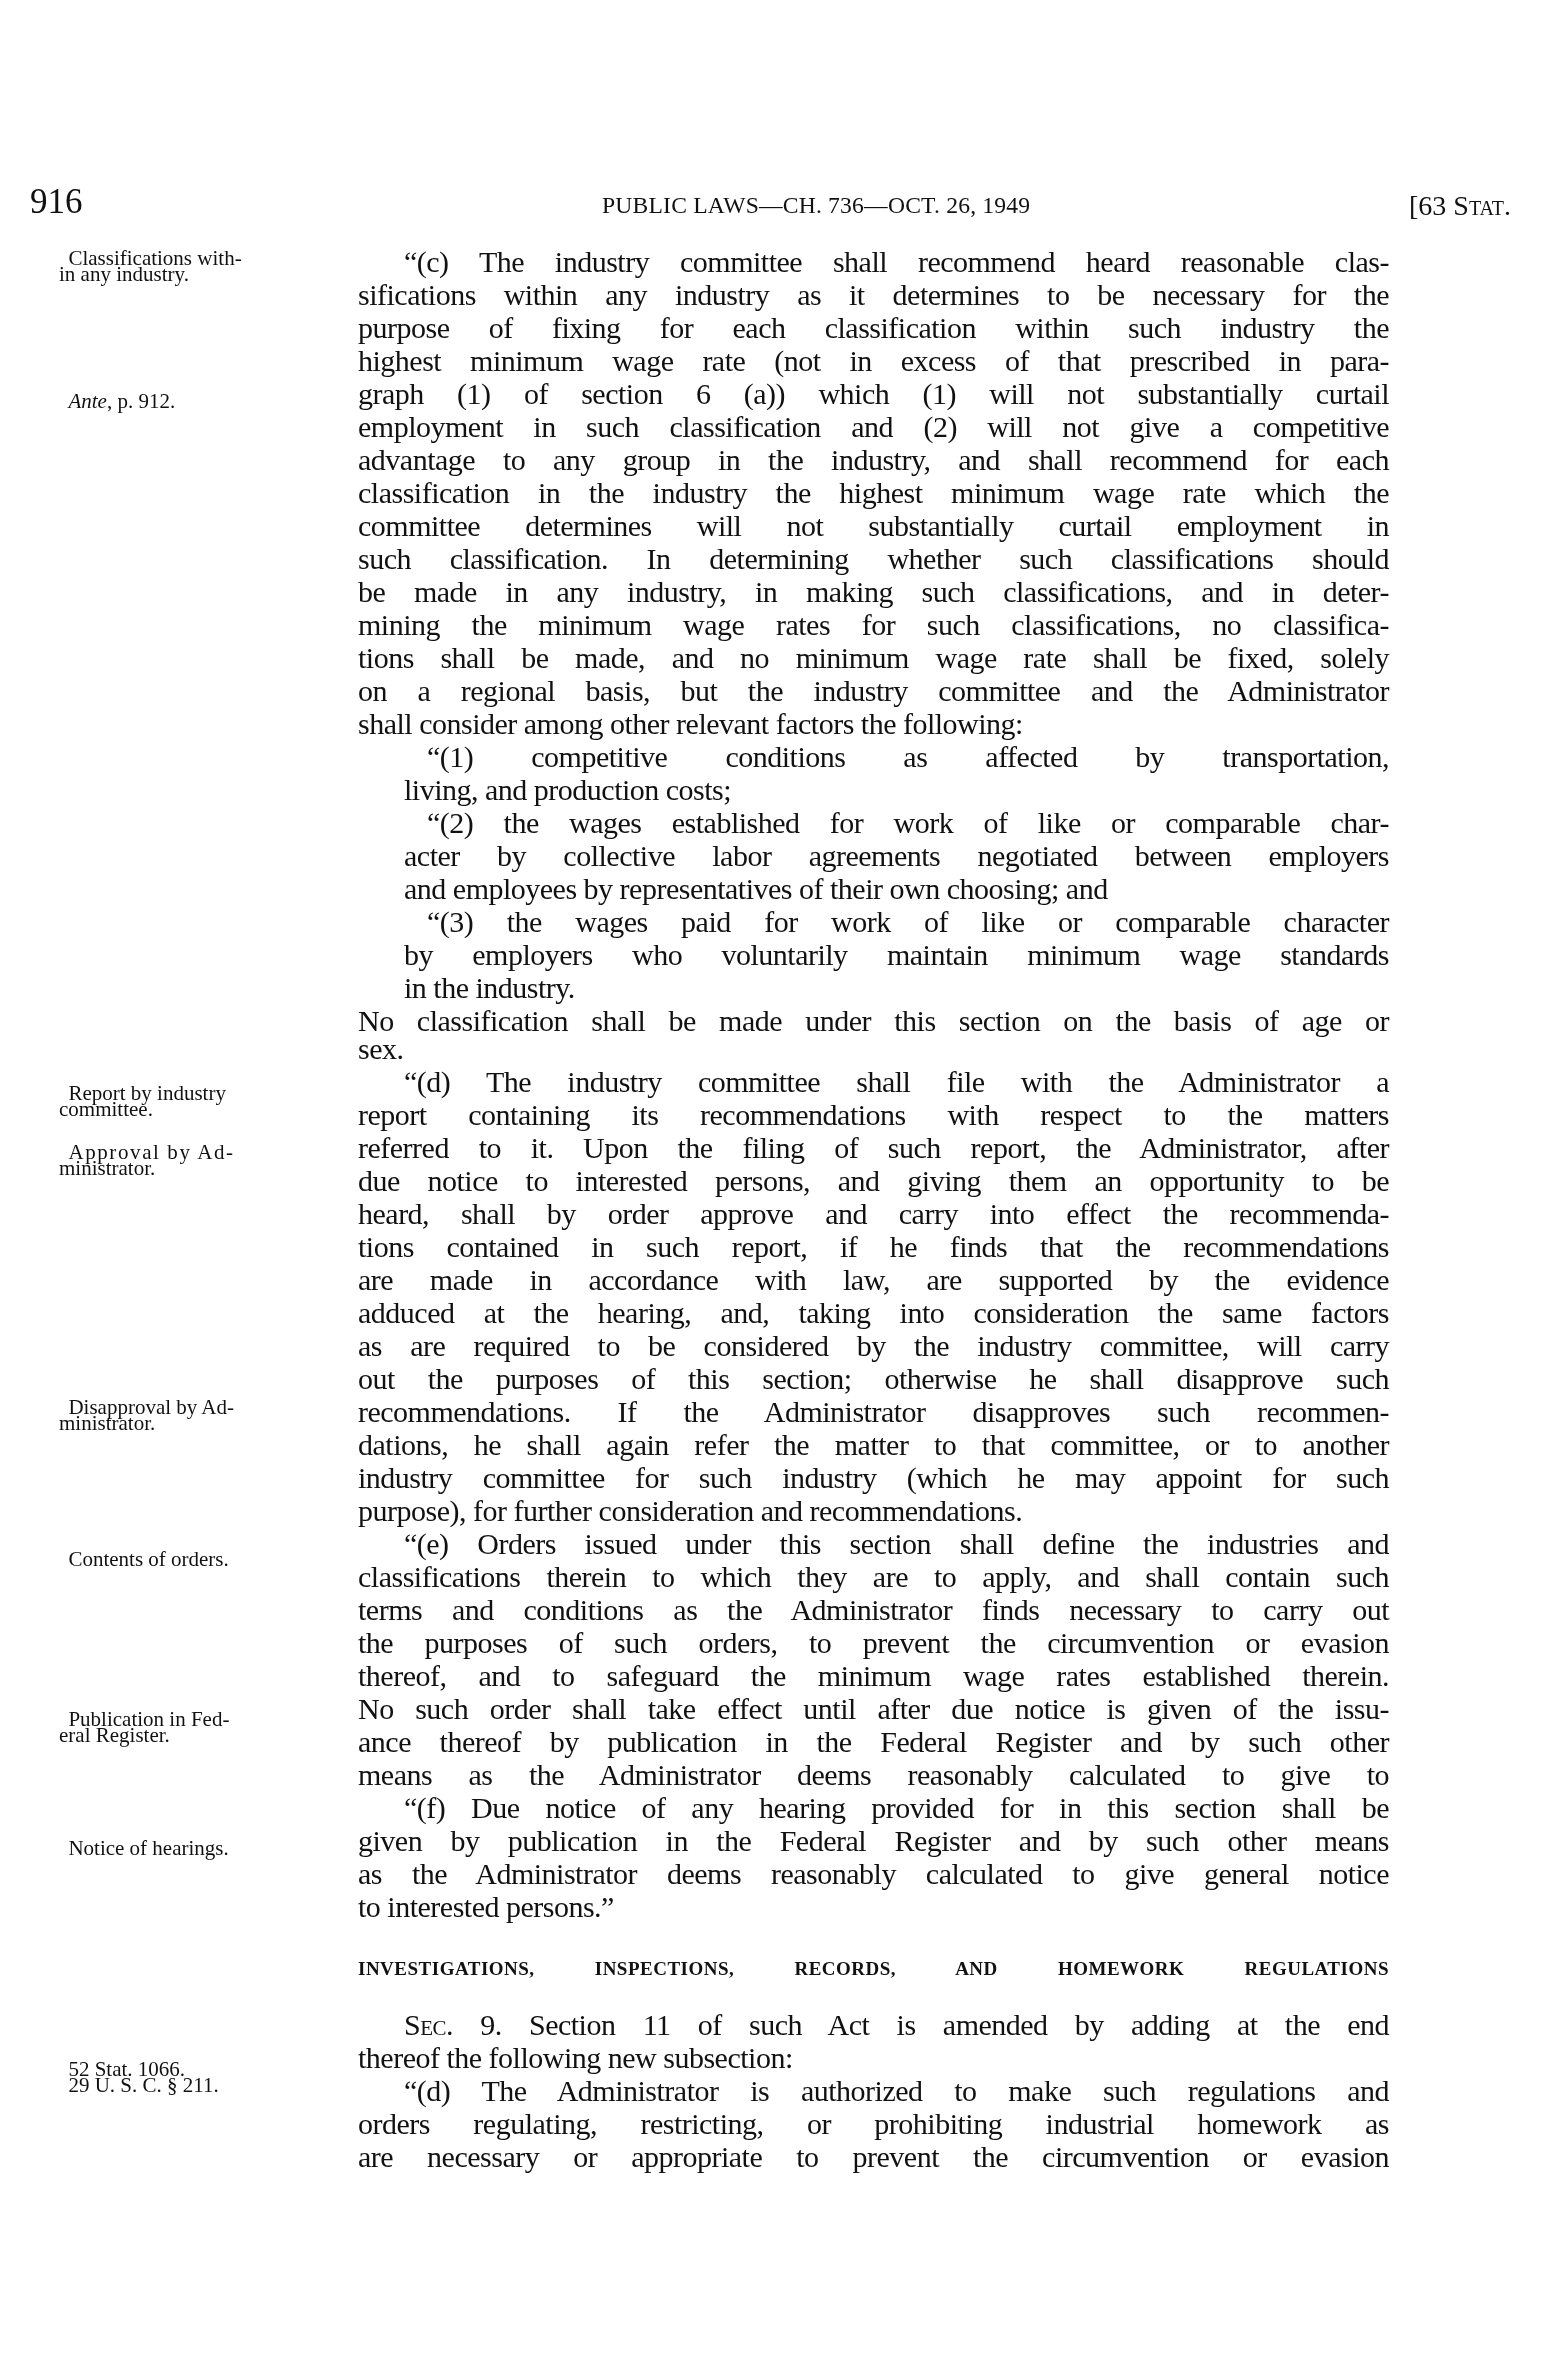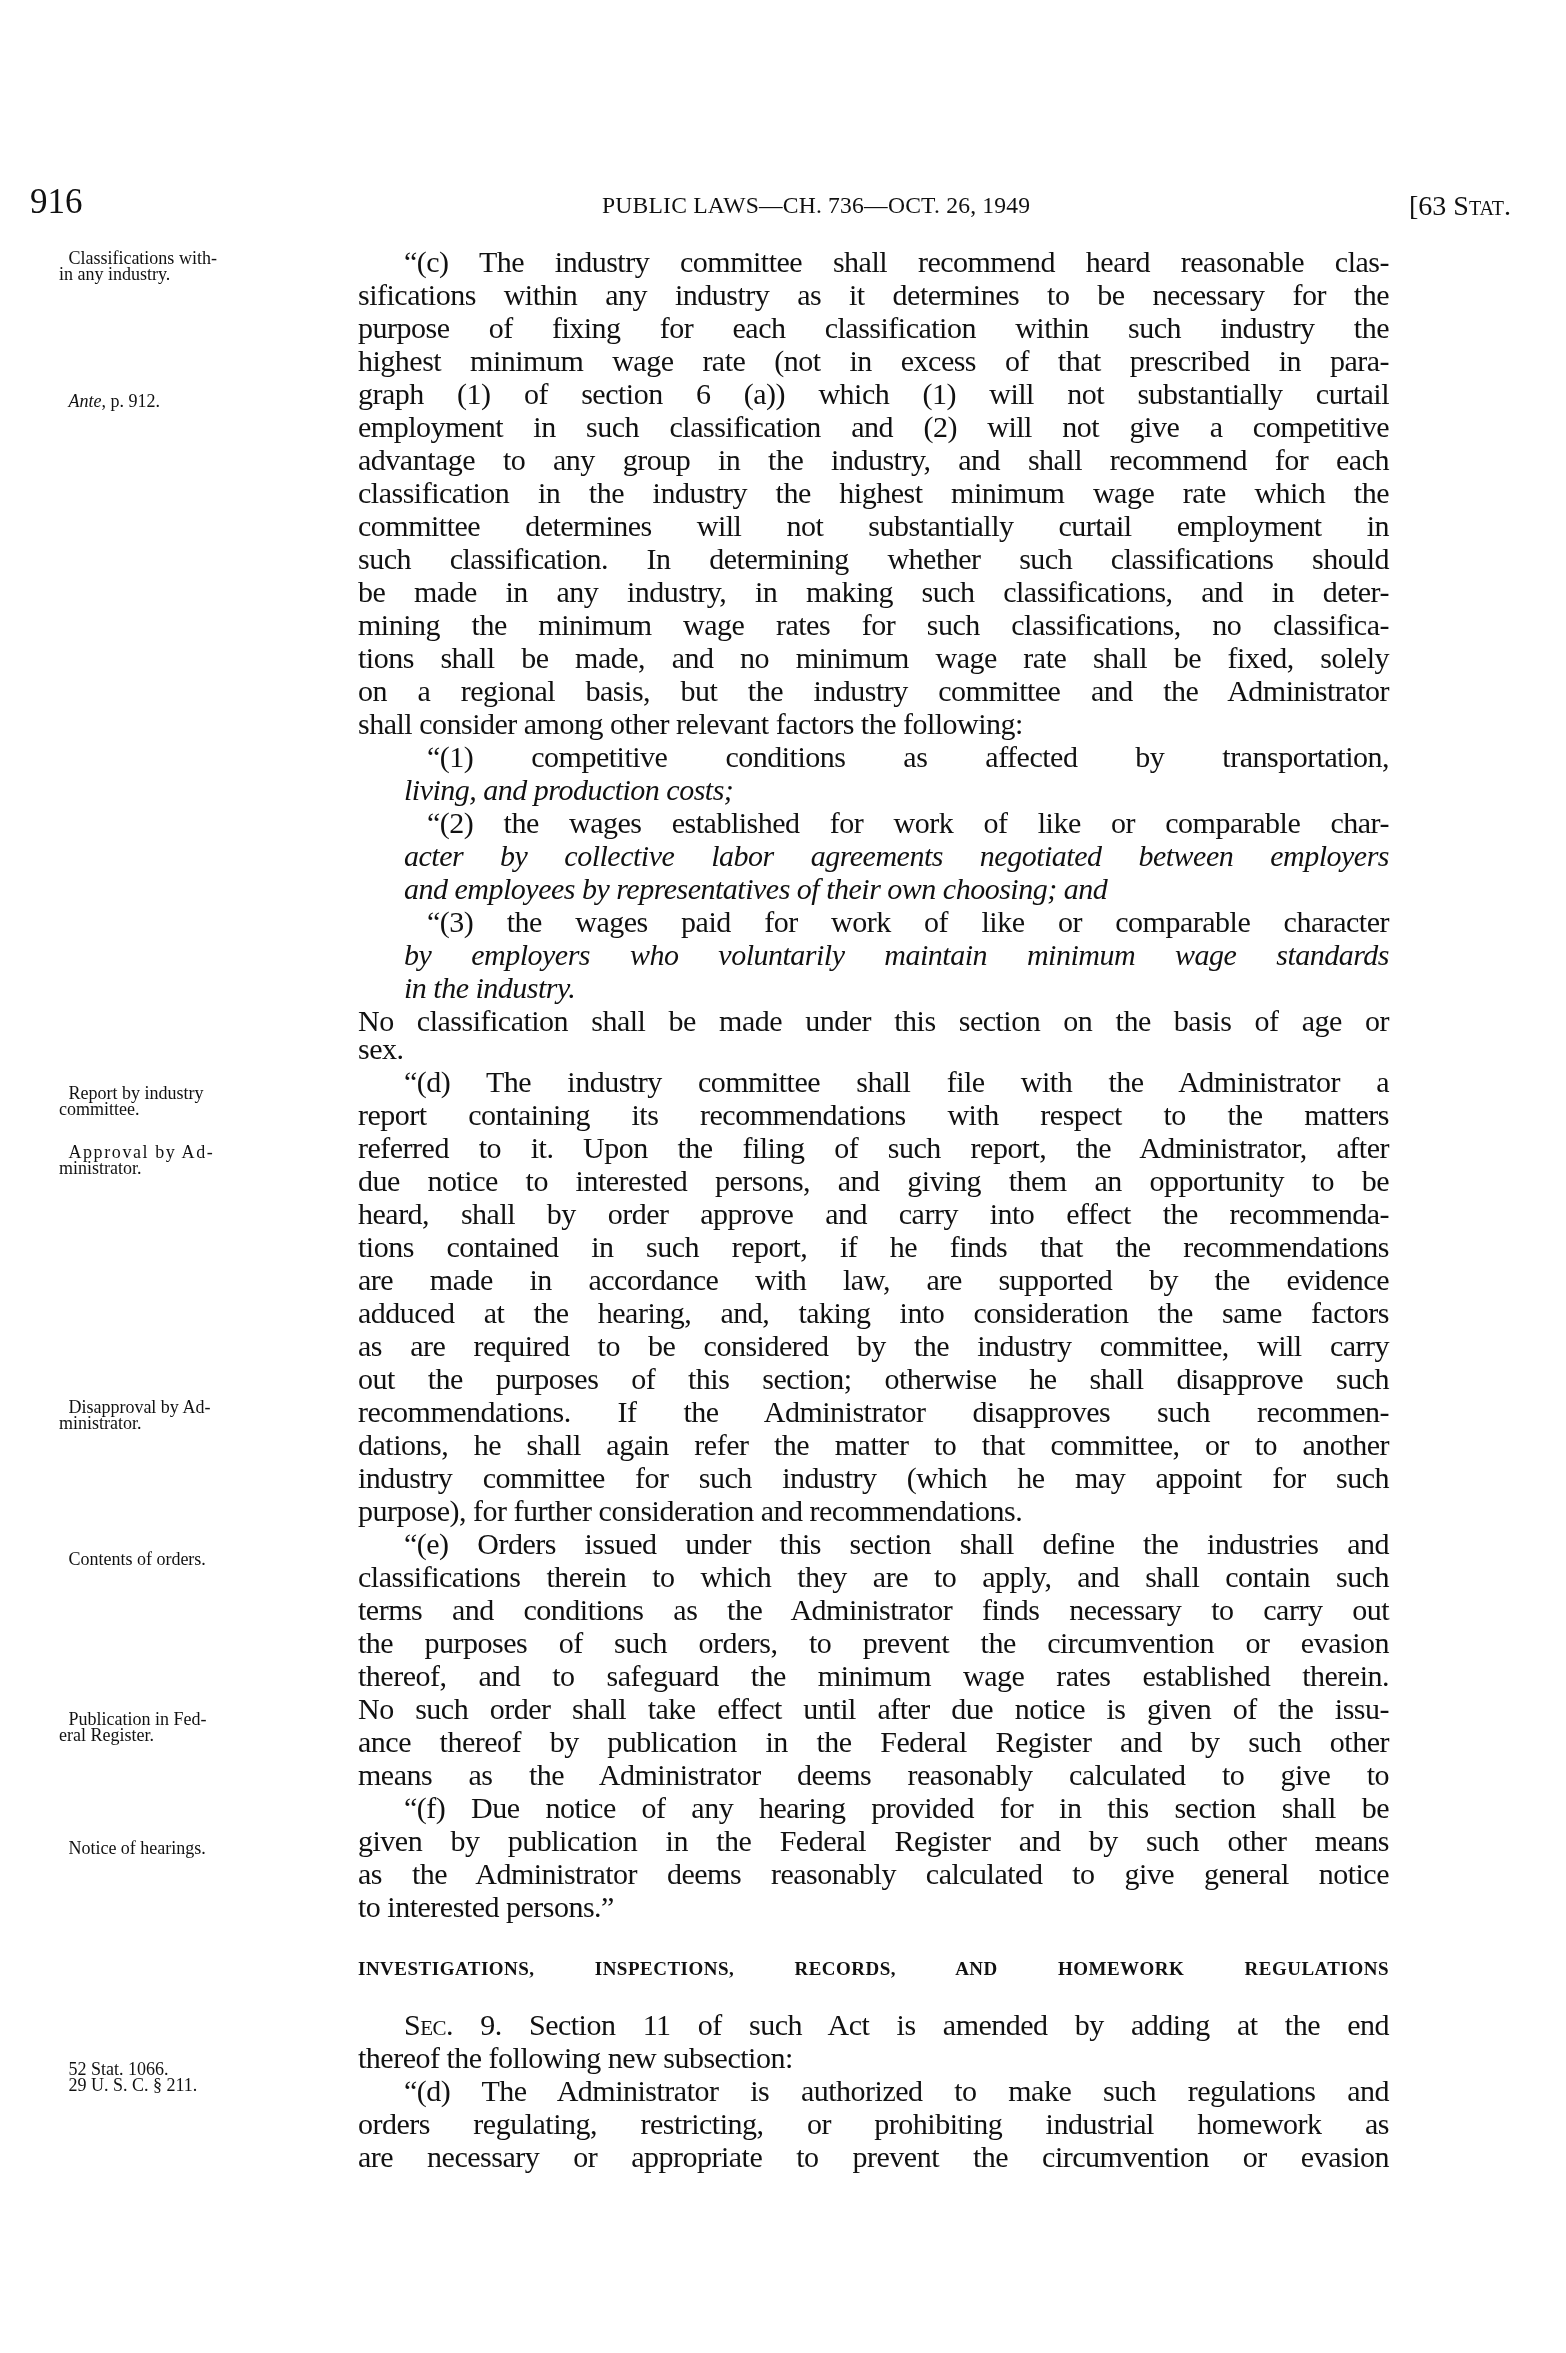--- a/index.html
+++ b/index.html
@@ -5,33 +5,33 @@
   html, body { margin: 0; padding: 0; background: #ffffff; }
   body { width: 1567px; height: 2354px; position: relative; overflow: hidden;
          font-family: "Liberation Serif", "DejaVu Serif", serif; color: #111; }
   .page { position: absolute; left: 0; top: 0; width: 1567px; height: 2354px; margin-top: 48px; }
 
   .header { position: absolute; top: 134px; left: 0; width: 1567px; height: 39px; }
   .page-number { position: absolute; left: 30px; top: 0; font-size: 35px; line-height: 39px; }
   .running-head { position: absolute; left: 602px; top: 7.9px; font-size: 23.6px; line-height: 31.5px; letter-spacing: 0.2px; }
   .volume-ref { position: absolute; left: 1409px; top: 7.9px; font-size: 28px; line-height: 31.5px; }
 
-  .margin-note { position: absolute; left: 59px; width: 283px; font-size: 18px; line-height: 15.7px; }
+  .margin-note { position: absolute; left: 59px; width: 283px; font-size: 21px; line-height: 15.7px; }
   .margin-note .mn-line { display: block; white-space: nowrap; }
   .margin-note .mn-first { padding-left: 9.4px; }
   .margin-note.flat .mn-line { padding-left: 9.4px; }
   .margin-note em { font-style: italic; }
 
   .body { position: absolute; left: 358px; top: 197px; width: 1031px; }
   .line { display: block; position: relative; height: 33px; font-size: 30px; line-height: 33px;
           white-space: nowrap; text-align: justify; text-align-last: justify; letter-spacing: -0.5px; }
   .line.last { text-align-last: left; }
   .line.indent1 { padding-left: 46px; }
   .line.indent2 { padding-left: 69px; }
-  .line.hang { padding-left: 46px; font-style: italic; }
+  .line.hang { padding-left: 46px; }
 
   .heading-line { display: block; height: 47px; line-height: 47px; margin-top: 22px; font-size: 19px;
                   font-weight: bold; letter-spacing: 0.5px; white-space: nowrap; text-align: justify; text-align-last: justify; }
   .sec-line { margin-top: 15.7px; }
   .smallcaps { font-variant: small-caps; }
 </style>
 </head>
 <body>
 
 <div class="page">

